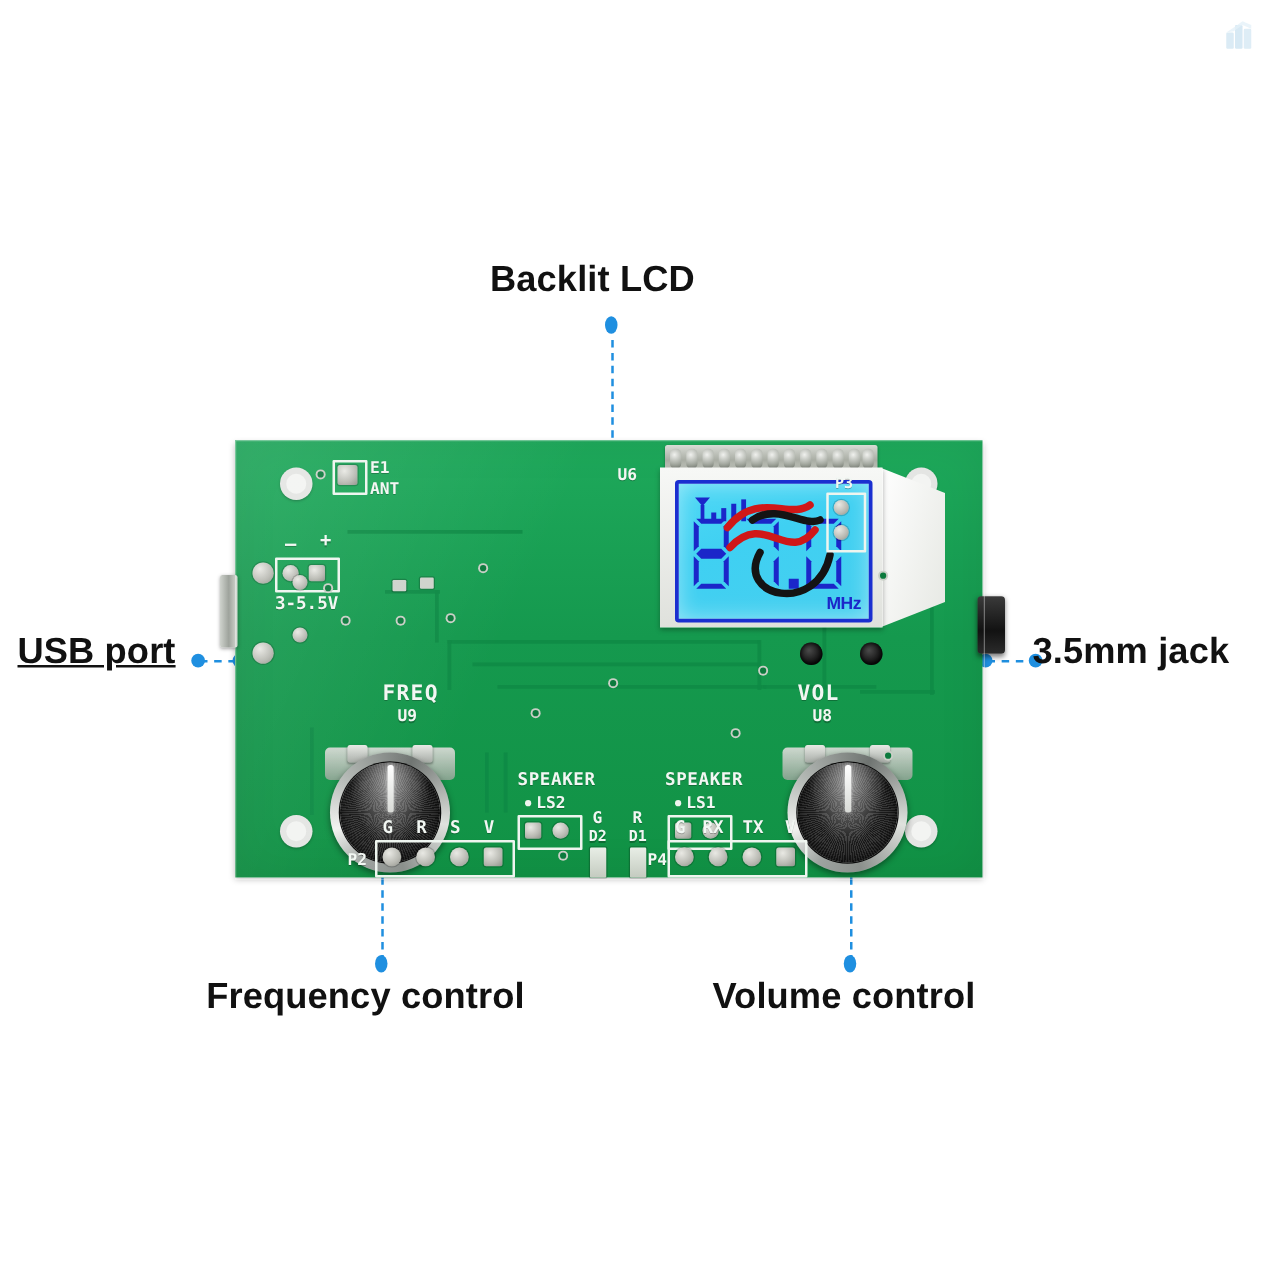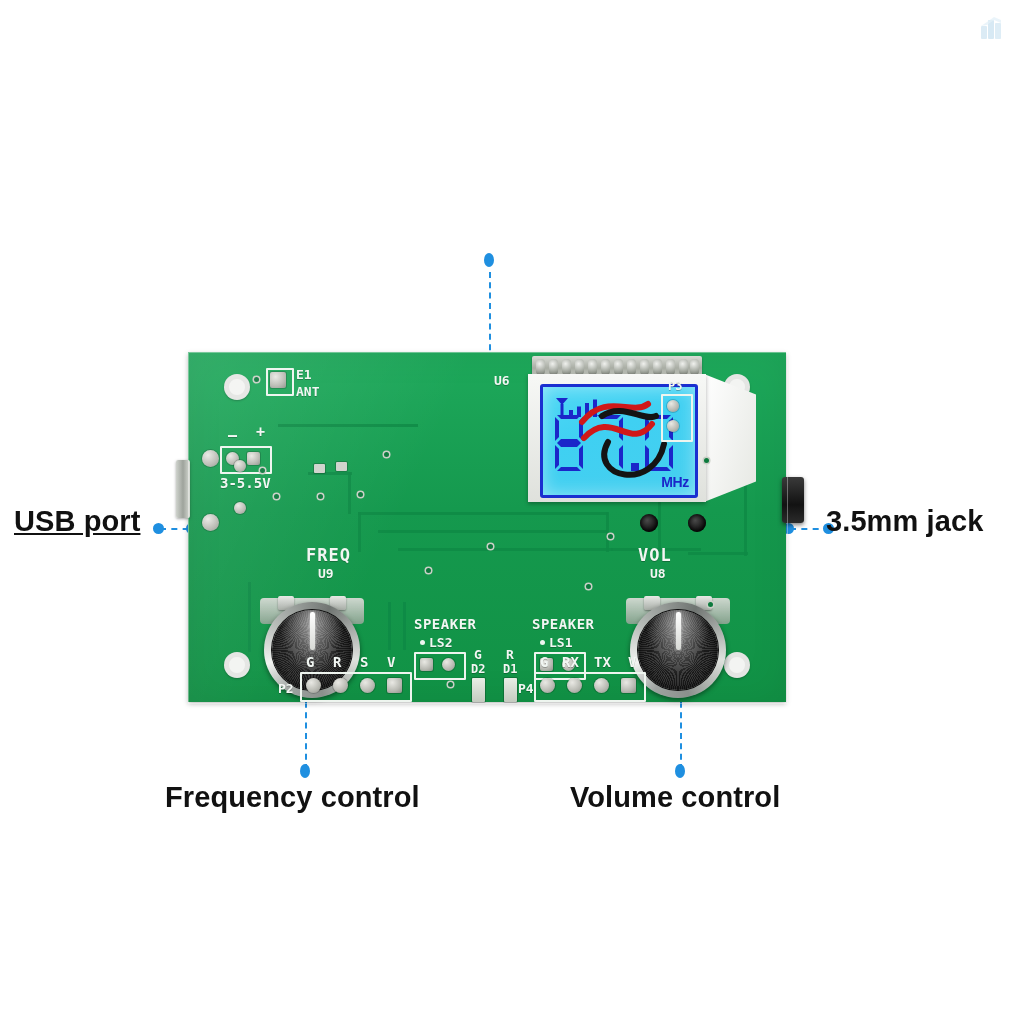--- a/index.html
+++ b/index.html
@@ -384,18 +384,19 @@
     <div class="via" style="left:300px;top:192px;width:5px;height:5px;"></div>
     <div class="via" style="left:398px;top:232px;width:5px;height:5px;"></div>
     <div class="via" style="left:196px;top:100px;width:5px;height:5px;"></div>
     <div class="via" style="left:516px;top:106px;width:5px;height:5px;"></div>
     <div class="via" style="left:520px;top:250px;width:5px;height:5px;"></div>
     <div class="via" style="left:260px;top:330px;width:5px;height:5px;"></div>
     <div class="via" style="left:420px;top:182px;width:5px;height:5px;"></div>
   </div>
   <div class="pcb-edge"></div>
 
+  <div class="callout" id="lbl-lcd">Backlit LCD</div>
   <div class="callout" id="lbl-usb">USB port</div>
   <div class="callout" id="lbl-jack">3.5mm jack</div>
   <div class="callout" id="lbl-freq">Frequency control</div>
   <div class="callout" id="lbl-vol">Volume control</div>
 
 </div>
 
 </body></html>

